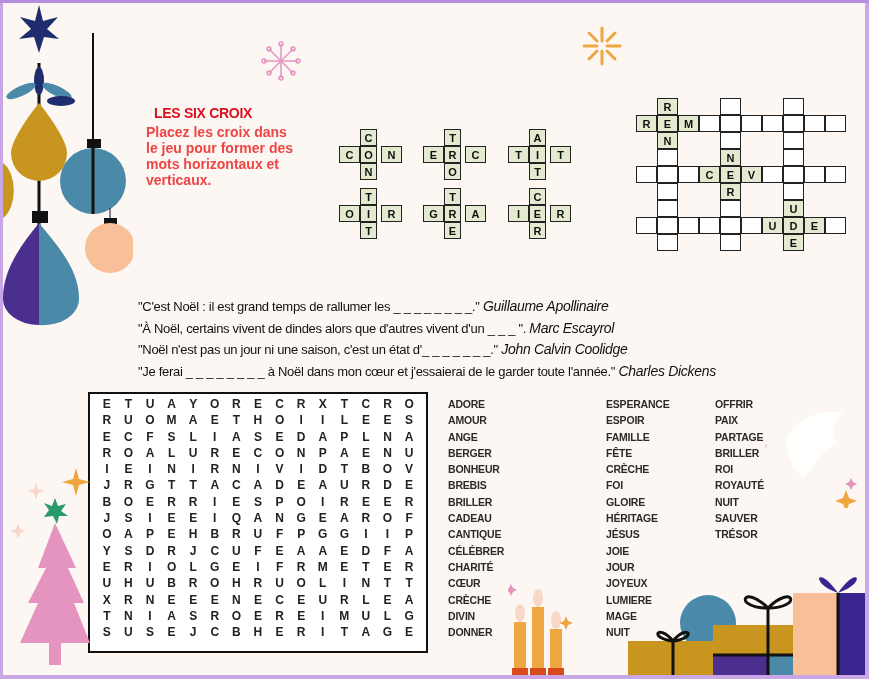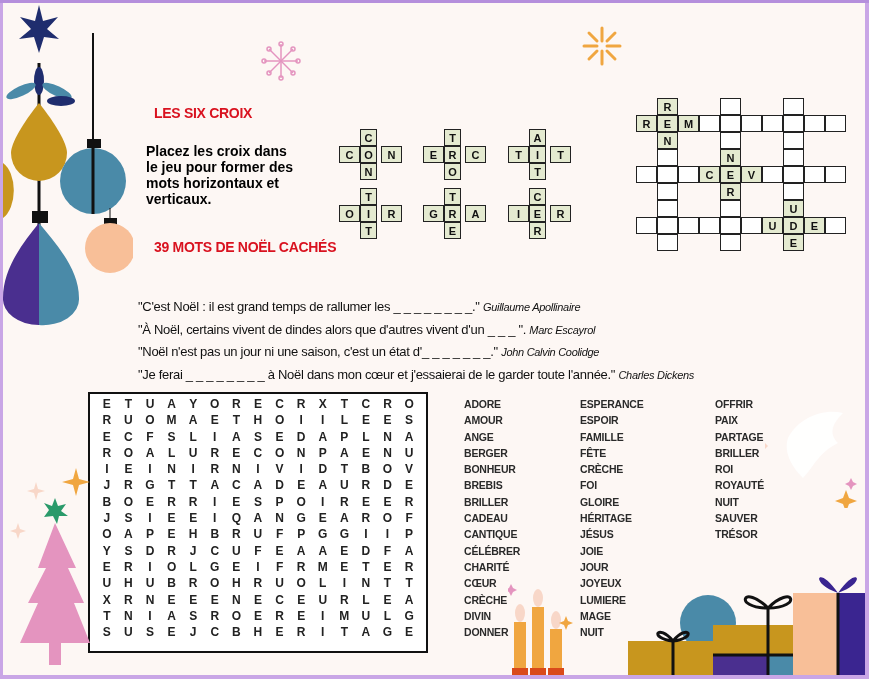--- a/index.html
+++ b/index.html
@@ -2,29 +2,29 @@
 <html><head>
 <meta charset="utf-8">
 <style>
   * { box-sizing: border-box; margin: 0; padding: 0; }
   body { width: 869px; height: 679px; overflow: hidden; background: #c9a6e6; font-family: "Liberation Sans", sans-serif; }
   .page { position: absolute; left: 3px; top: 3px; width: 862px; height: 672px; background: #fdf7f4; overflow: hidden; }
   .frame-top { position:absolute; left:0; top:0; width:869px; height:3px; background:#b58fdc; }
   .title-pill { position: absolute; left: 320px; top: 30px; width: 250px; height: 48px; background: #ffffff; border-radius: 24px; display:flex; align-items:center; justify-content:center; }
   .title-pill span { color: #d9121f; font-weight: bold; font-size: 28px; letter-spacing: 0.5px; font-family: "Liberation Sans", sans-serif; transform: scaleX(0.88); display:inline-block; }
   .sec-title { position:absolute; color:#d9121f; font-weight:bold; font-size:14px; letter-spacing:-0.3px;padding-left:8px; }
-  .instr { position:absolute; color:#000000; font-weight:bold; font-size:14px; line-height:16px;margin-top:19px; }
+  .instr { position:absolute; color:#ef4444; font-weight:bold; font-size:14px; line-height:16px; }
   .cross { position:absolute; width:75px; height:57px; }
   .cross .c { position:absolute; width:17px; height:17px; background:#e4ead0; border:1.5px solid #222; font-weight:bold; font-size:11px; display:flex; align-items:center; justify-content:center; color:#111; }
   .cw { position:absolute; left:633px; top:95px; }
   .cw .cell { position:absolute; width:21px; height:17px; background:#fff; border:1.5px solid #222; font-weight:bold; font-size:11px; display:flex; align-items:center; justify-content:center; color:#111; }
   .cw .cell.f { background:#e4ead0; }
   .quotes { position:absolute; left:135px; top:293px; font-size:13px; color:#111; line-height:21.5px; }
   .quotes .q { white-space:nowrap; letter-spacing:-0.3px; }
-  .quotes .a { font-style:italic; font-size:11px; }
+  .quotes .a { font-style:italic; font-size:14px; }
   .grid { position:absolute; left:85px; top:389px; width:340px; height:261px; border:2px solid #111; background:#fff; padding:2px 6px 0 6px; }
   .grid .row { display:flex; height:16.3px; }
   .grid .l { width:23.2px; text-align:center; font-weight:bold; font-size:12px; color:#222; line-height:16px; }
   .wl { position:absolute; top:393px; font-weight:bold; font-size:10.5px; color:#2a2a2a; line-height:16.3px; letter-spacing:-0.2px; }
   .deco { position:absolute; }
 </style>
 </head>
 <body>
 
 <div class="frame-top"></div>
@@ -178,21 +178,20 @@
       <div class="cell" style="left: 84px; top: 102px;"></div>
       <div class="cell" style="left: 84px; top: 136px;"></div>
       <div class="cell" style="left: 147px; top: 0px;"></div>
       <div class="cell" style="left: 147px; top: 34px;"></div>
       <div class="cell" style="left: 147px; top: 51px;"></div>
       <div class="cell" style="left: 147px; top: 85px;"></div>
       <div class="cell f" style="left: 147px; top: 102px;">U</div>
       <div class="cell f" style="left: 147px; top: 136px;">E</div>
     </div>
 
-  <div class="sec-title" style="left:143px;top:236px">39 MOTS DE NOËL CACHÉS</div>
 
   <div class="quotes">
     <div class="q"><span>"C'est Noël : il est grand temps de rallumer les _ _ _ _ _ _ _ _."</span> <span class="a">Guillaume Apollinaire</span></div>
     <div class="q"><span>"À Noël, certains vivent de dindes alors que d'autres vivent d'un  _ _ _ ".</span> <span class="a">Marc Escayrol</span></div>
     <div class="q"><span>"Noël n'est pas un jour ni une saison, c'est un état d'_ _ _ _ _ _ _."</span> <span class="a">John Calvin Coolidge</span></div>
     <div class="q"><span>"Je ferai _ _ _ _ _ _ _ _ à Noël dans mon cœur et j'essaierai de le garder toute l'année."</span> <span class="a">Charles Dickens</span></div>
   </div>
 
   <div class="grid" id="wordgrid">
       <div class="row">
@@ -445,38 +444,38 @@
         <span class="l">E</span>
         <span class="l">R</span>
         <span class="l">I</span>
         <span class="l">T</span>
         <span class="l">A</span>
         <span class="l">G</span>
         <span class="l">E</span>
       </div>
     </div>
 
-  <div class="wl" style="left:461px" id="wl1">
+  <div class="wl" style="left:445px" id="wl1">
       <div>ADORE</div>
       <div>AMOUR</div>
       <div>ANGE</div>
       <div>BERGER</div>
       <div>BONHEUR</div>
       <div>BREBIS</div>
       <div>BRILLER</div>
       <div>CADEAU</div>
       <div>CANTIQUE</div>
       <div>CÉLÉBRER</div>
       <div>CHARITÉ</div>
       <div>CŒUR</div>
       <div>CRÈCHE</div>
       <div>DIVIN</div>
       <div>DONNER</div>
     </div>
-  <div class="wl" style="left:577px" id="wl2">
+  <div class="wl" style="left:603px" id="wl2">
       <div>ESPERANCE</div>
       <div>ESPOIR</div>
       <div>FAMILLE</div>
       <div>FÊTE</div>
       <div>CRÈCHE</div>
       <div>FOI</div>
       <div>GLOIRE</div>
       <div>HÉRITAGE</div>
       <div>JÉSUS</div>
       <div>JOIE</div>

